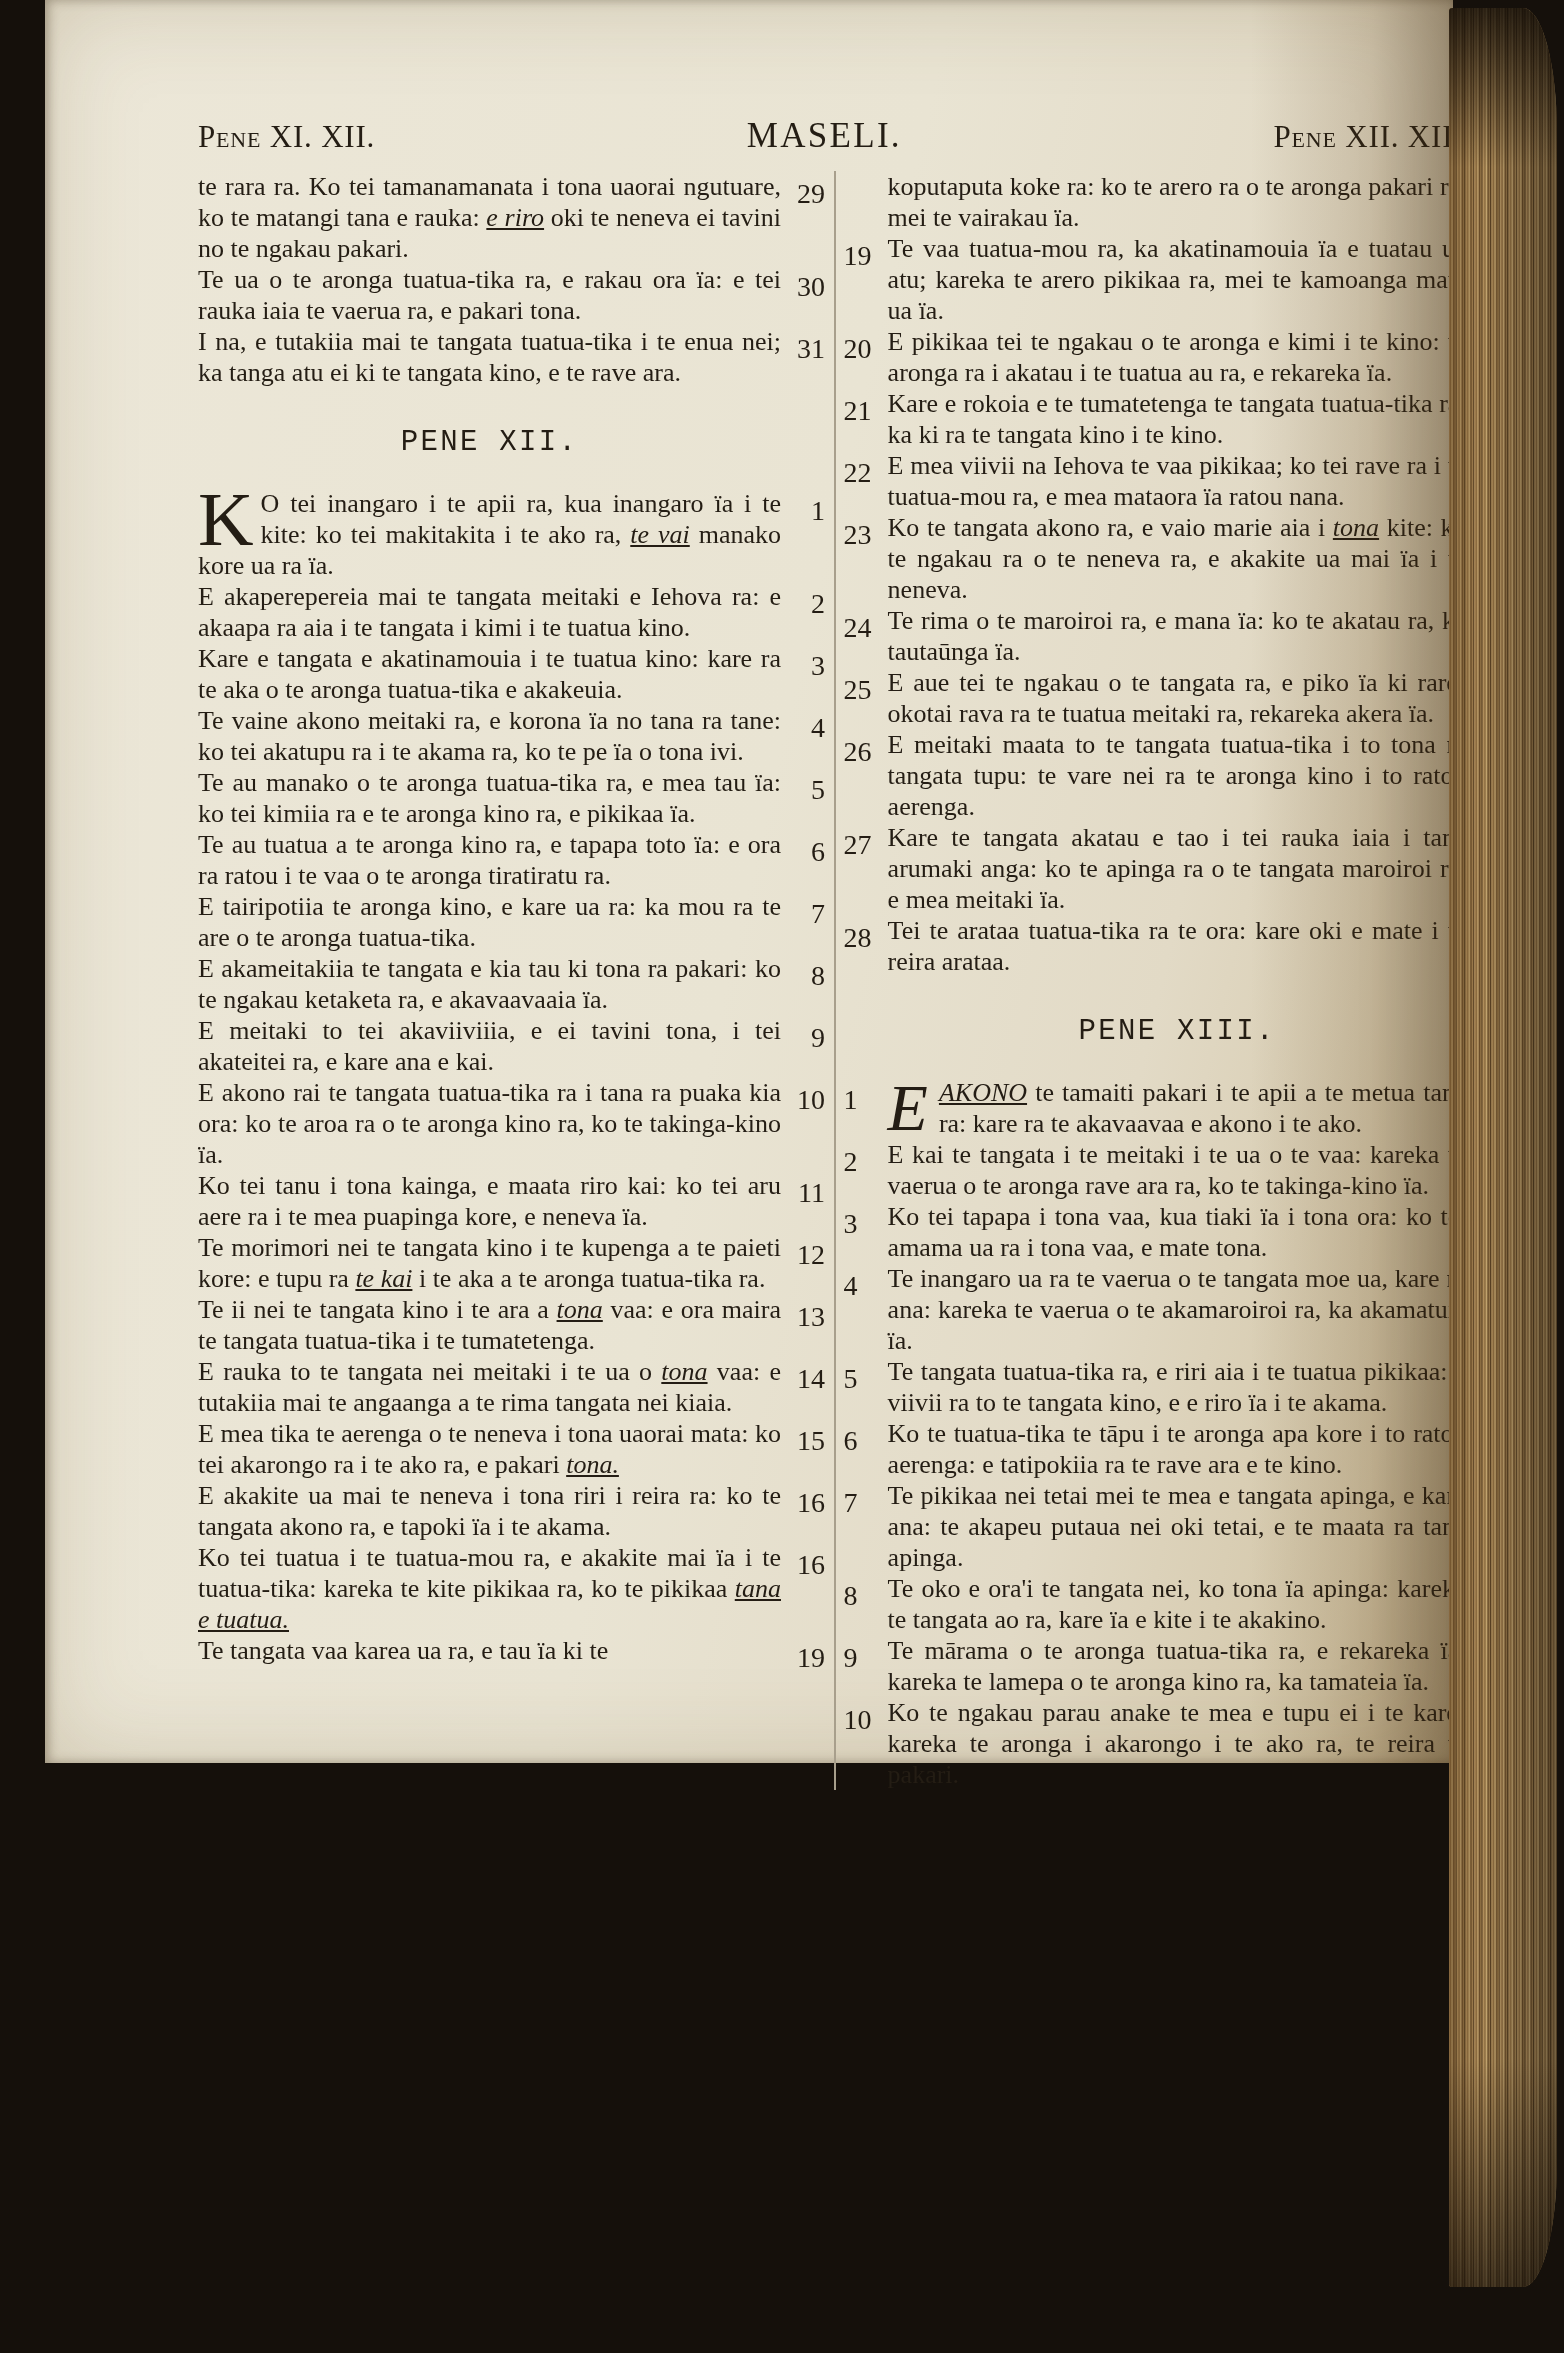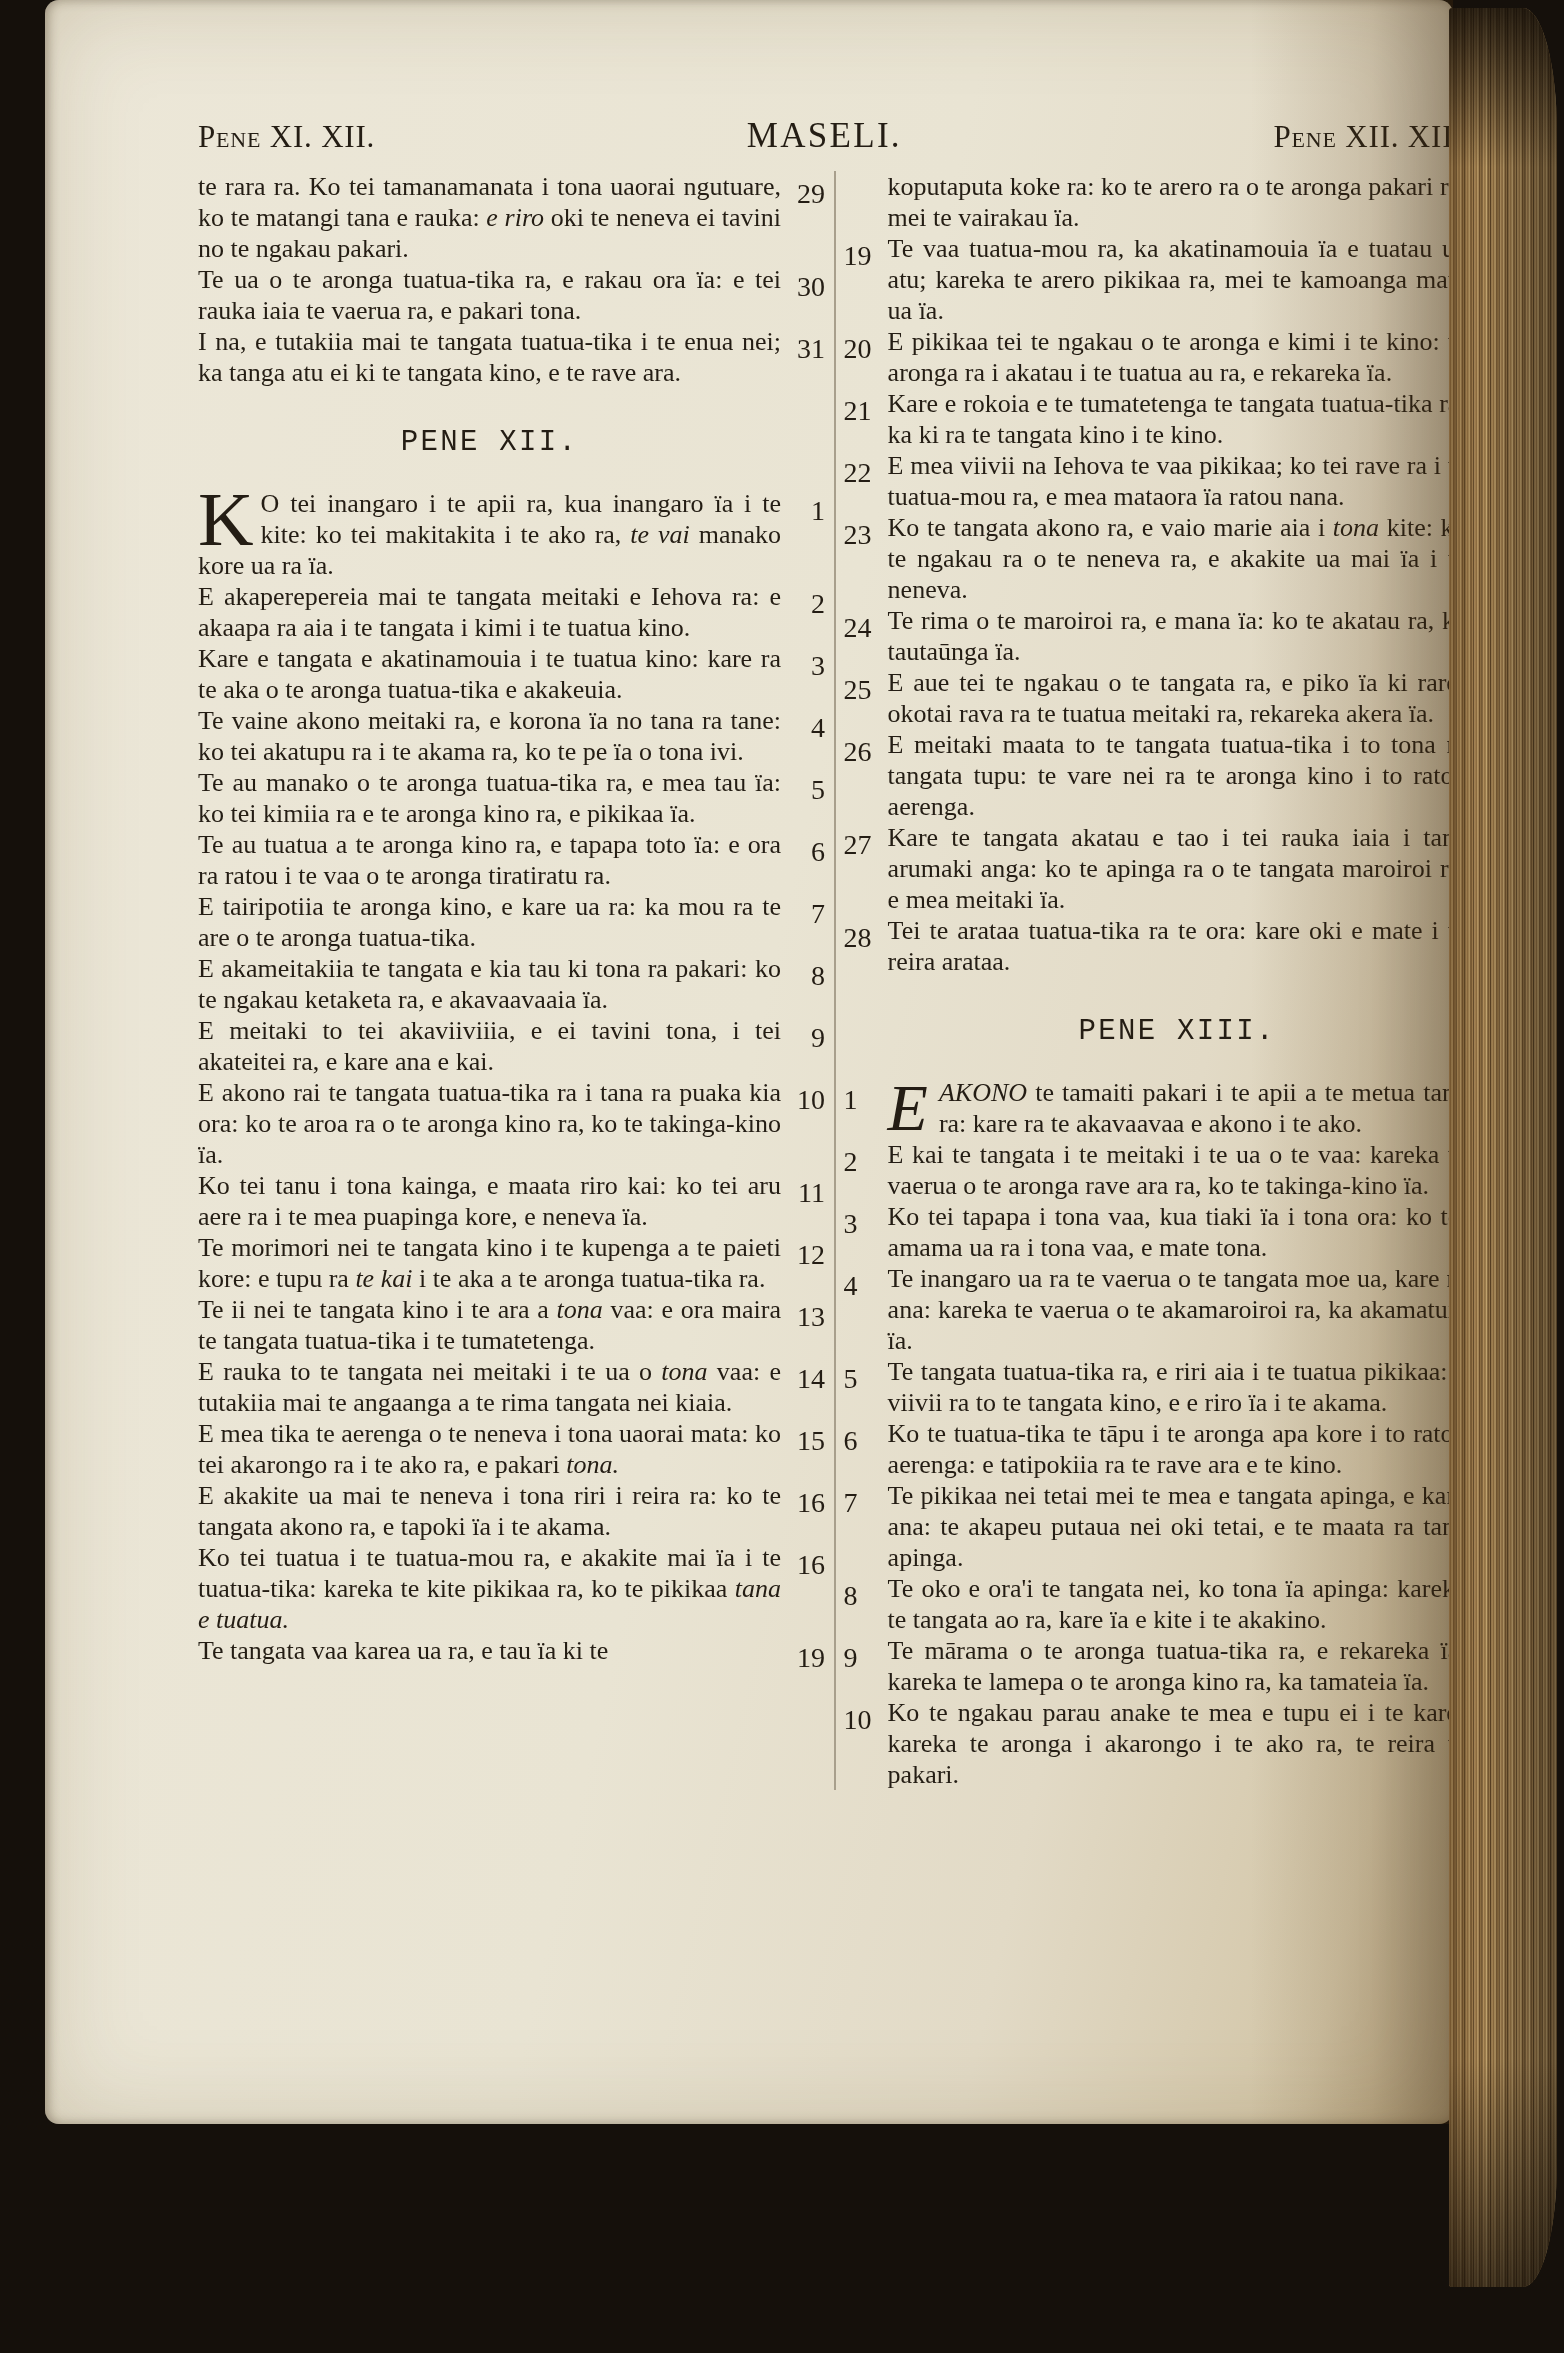--- a/index.html
+++ b/index.html
@@ -4,24 +4,23 @@
 <style>
   html,body{margin:0;padding:0;}
   body{
     width:1565px;height:2354px;
     background:#15100b;
     position:relative;overflow:hidden;
     font-family:"Liberation Serif","DejaVu Serif",serif;
   }
   .page{
     position:absolute;left:45px;top:0;
-    width:1408px;height:2124px;
+    width:1408px;height:1763px;
     background:linear-gradient(103deg,#ece7d8 0%,#e9e4d3 50%,#e2dac6 74%,#d3c6a8 92%,#bfae8c 100%);
     box-shadow:inset 0 0 94px rgba(110,85,40,.22), inset 3.1px 0 11px rgba(40,25,10,.35);
-    border-radius:14px;
   }
   .gutter-shade{
     position:absolute;right:0;top:0;width:203px;height:100%;
     background:linear-gradient(90deg,rgba(90,60,20,0) 0%,rgba(90,60,20,.18) 60%,rgba(60,38,12,.38) 100%);
     pointer-events:none;
   }
   .page-edges{
     position:absolute;left:1449px;top:7.8px;width:108px;height:2279px;
     background:repeating-linear-gradient(90deg,
       #b5925f 0px,#8a6a3e 1.6px,#c7a872 3.1px,#6b4e2a 4.7px,#a08050 6.3px,#553d20 7px,#bb9a66 8.6px);
@@ -64,21 +63,21 @@
   .dropcap{
     float:left;font-size:77px;line-height:59px;
     padding:2.3px 7px 0 0;
   }
   .dropcap.italic{
     font-style:italic;font-size:66px;line-height:55px;padding:3.1px 11px 0 0;
   }
   .page-number{
     text-align:center;font-size:26px;margin-top:6.3px;
   }
-  i{font-style:italic;}
+  i{font-style:italic;text-decoration:underline;}
 </style>
 </head>
 <body>
 
 <div class="page">
   <div class="running-head">
     <span class="head-side">Pene XI. XII.</span>
     <span class="head-center">MASELI.</span>
     <span class="head-side">Pene XII. XIII.</span>
   </div>

